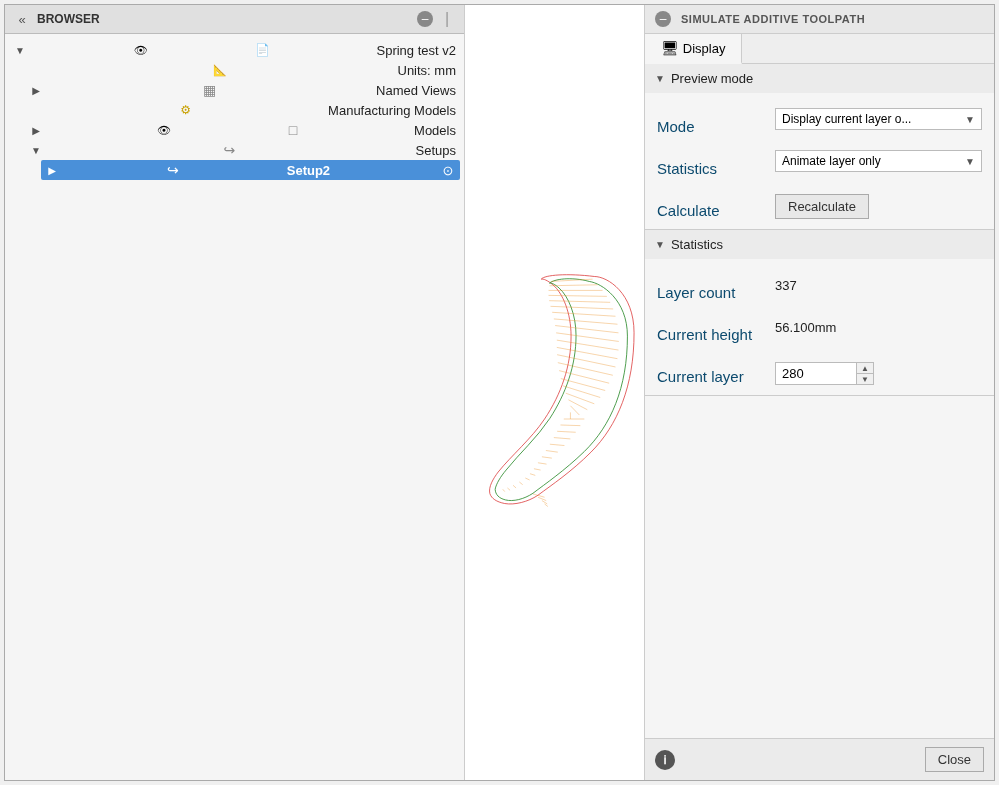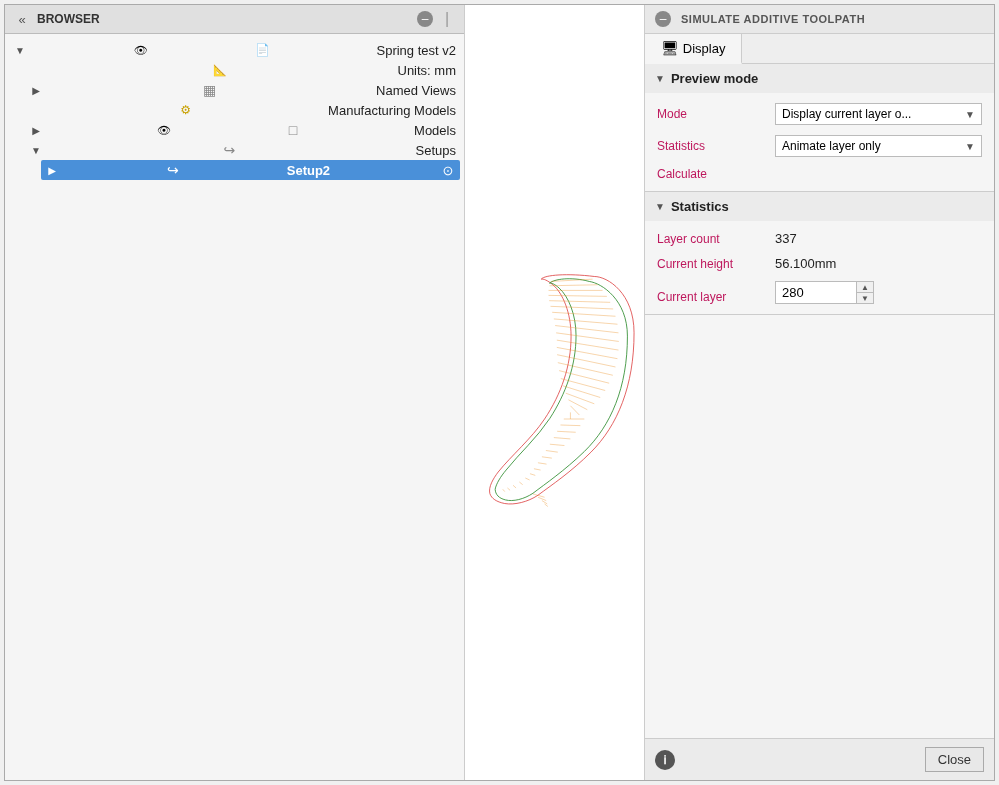--- a/index.html
+++ b/index.html
@@ -203,21 +203,21 @@
       gap: 6px;
     }
 
     .section-arrow {
       font-size: 10px;
       color: #555;
     }
 
     .section-title {
       font-size: 13px;
-      font-weight: bold;
+      font-weight: normal;
       color: #222;
     }
 
     .section-body {
       padding: 10px 12px;
       background: #f5f5f5;
     }
 
     .form-row {
       display: flex;
@@ -226,23 +226,24 @@
       gap: 8px;
     }
 
     .form-row:last-child {
       margin-bottom: 0;
       align-items: flex-end;
     }
 
     .form-label {
       width: 110px;
-      font-size: 12px;
-      color: #be185d;
+      font-size: 15px;
+      color: #0c4a6e;
       flex-shrink: 0;
+      margin-top: 15px;
     }
 
     .form-control {
       flex: 1;
     }
 
     .select-control {
       display: flex;
       align-items: center;
       border: 1px solid #bbb;
@@ -542,20 +543,23 @@
             <span class="form-label">Statistics</span>
             <div class="form-control">
               <div class="select-control">
                 <span class="select-text">Animate layer only</span>
                 <span class="select-arrow">▼</span>
               </div>
             </div>
           </div>
           <div class="form-row">
             <span class="form-label">Calculate</span>
+            <div class="form-control">
+              <button class="button">Recalculate</button>
+            </div>
           </div>
         </div>
       </div>
 
       <div class="section">
         <div class="section-header">
           <span class="section-arrow">▼</span>
           <span class="section-title">Statistics</span>
         </div>
         <div class="section-body">

